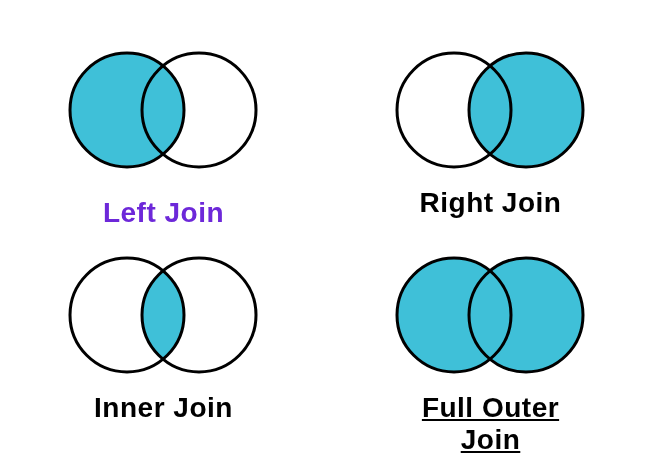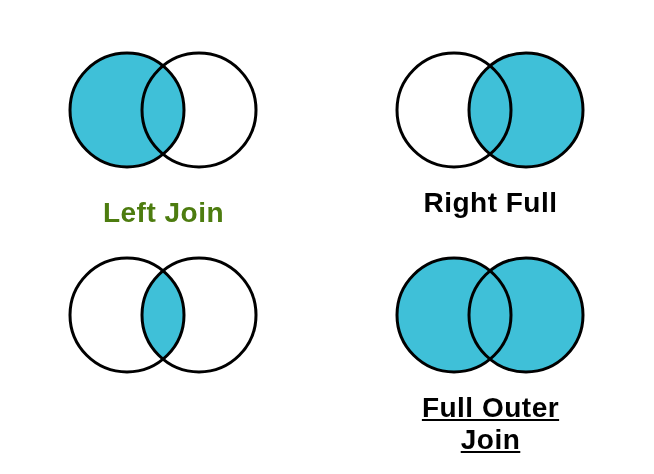--- a/index.html
+++ b/index.html
@@ -49,38 +49,39 @@
 <body style="background: rgb(255, 255, 255);">
 
 <div class="canvas">
 
   <figure class="cell top-row">
     <div class="venn"><svg width="250" height="145" viewBox="0 0 250 145" xmlns="http://www.w3.org/2000/svg">
           <circle cx="88" cy="70" r="57" fill="#3FC0D8" stroke="none"></circle>
           <circle cx="88" cy="70" r="57" fill="none" stroke="#000000" stroke-width="3"></circle>
           <circle cx="160" cy="70" r="57" fill="none" stroke="#000000" stroke-width="3"></circle>
         </svg></div>
-    <figcaption class="venn-label" style="color: #4d7c0f; margin-top: 12px;">Left Join</figcaption>
+    <figcaption class="venn-label" style="color: #6d28d9; margin-top: 12px;">Left Join</figcaption>
   </figure>
 
   <figure class="cell top-row">
     <div class="venn"><svg width="250" height="145" viewBox="0 0 250 145" xmlns="http://www.w3.org/2000/svg">
           <circle cx="160" cy="70" r="57" fill="#3FC0D8" stroke="none"></circle>
           <circle cx="88" cy="70" r="57" fill="none" stroke="#000000" stroke-width="3"></circle>
           <circle cx="160" cy="70" r="57" fill="none" stroke="#000000" stroke-width="3"></circle>
         </svg></div>
-    <figcaption class="venn-label" style="color: rgb(0, 0, 0);">Right Full</figcaption>
+    <figcaption class="venn-label" style="color: rgb(0, 0, 0);">Right Join</figcaption>
   </figure>
 
   <figure class="cell bottom-row">
     <div class="venn"><svg width="250" height="145" viewBox="0 0 250 145" xmlns="http://www.w3.org/2000/svg">
           <path d="M 124 25.80724041203129 A 57 57 0 0 1 124 114.19275958796871 A 57 57 0 0 1 124 25.80724041203129 Z" fill="#3FC0D8"></path>
           <circle cx="88" cy="70" r="57" fill="none" stroke="#000000" stroke-width="3"></circle>
           <circle cx="160" cy="70" r="57" fill="none" stroke="#000000" stroke-width="3"></circle>
         </svg></div>
+    <figcaption class="venn-label" style="color: rgb(0, 0, 0);">Inner Join</figcaption>
   </figure>
 
   <figure class="cell bottom-row">
     <div class="venn"><svg width="250" height="145" viewBox="0 0 250 145" xmlns="http://www.w3.org/2000/svg">
           <circle cx="88" cy="70" r="57" fill="#3FC0D8" stroke="none"></circle>
           <circle cx="160" cy="70" r="57" fill="#3FC0D8" stroke="none"></circle>
           <circle cx="88" cy="70" r="57" fill="none" stroke="#000000" stroke-width="3"></circle>
           <circle cx="160" cy="70" r="57" fill="none" stroke="#000000" stroke-width="3"></circle>
         </svg></div>
     <figcaption class="venn-label" style="color: rgb(0, 0, 0); text-decoration: underline;">Full Outer Join</figcaption>

